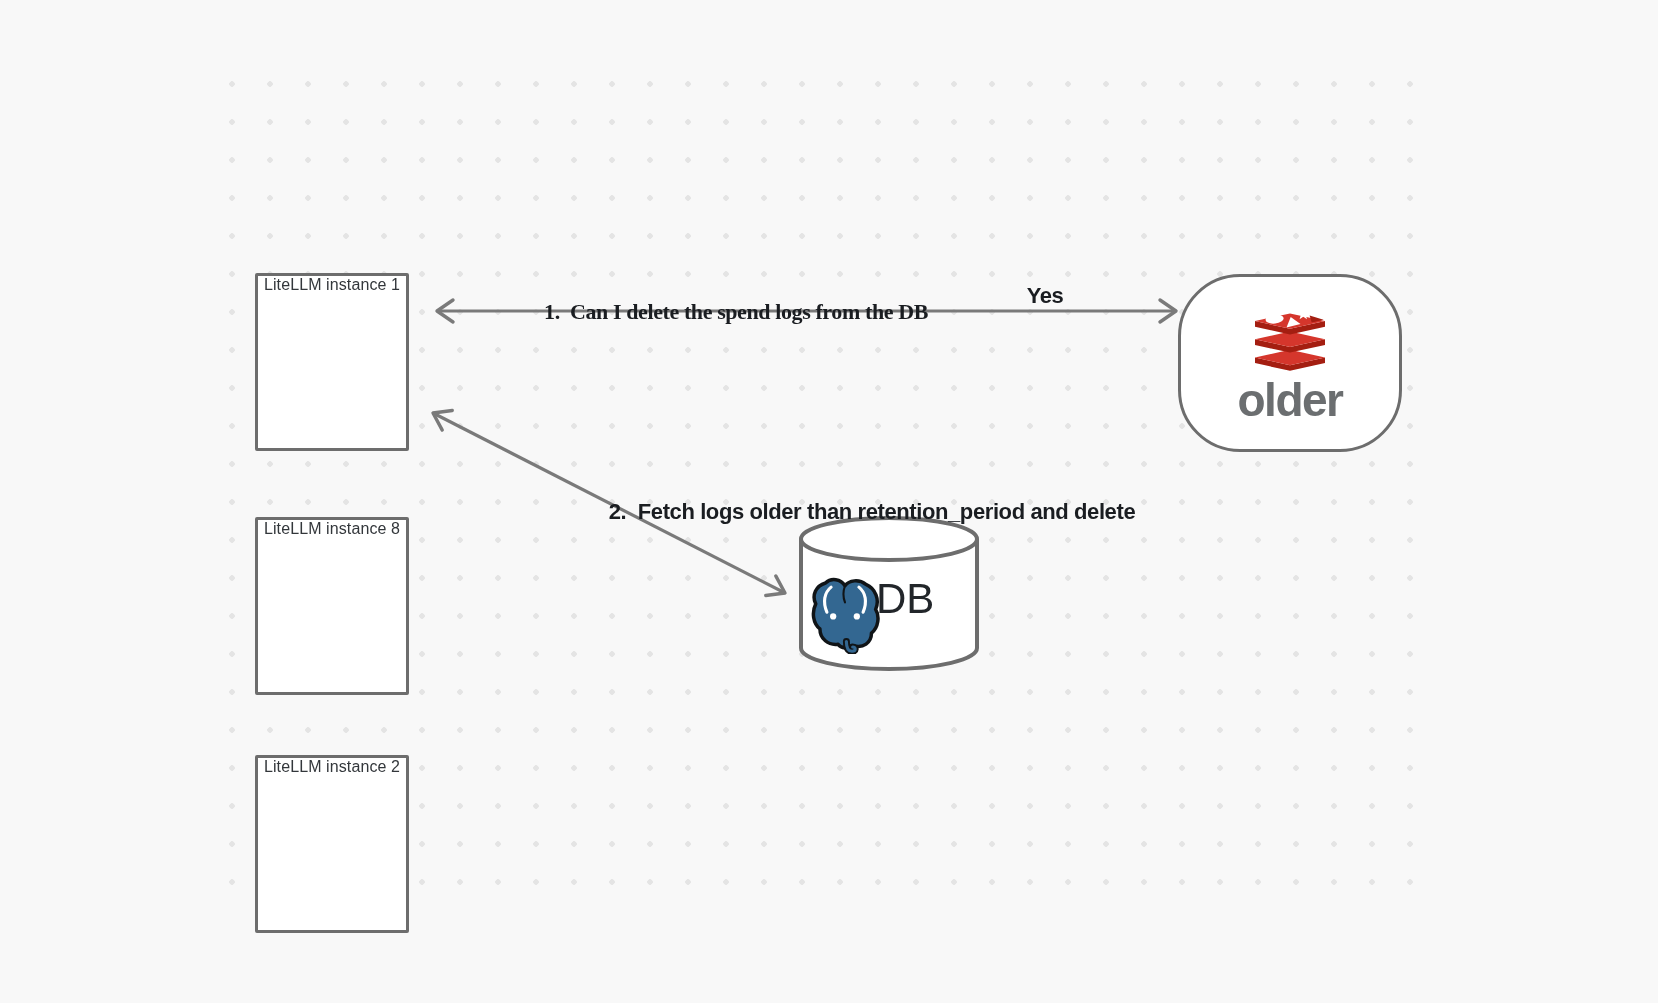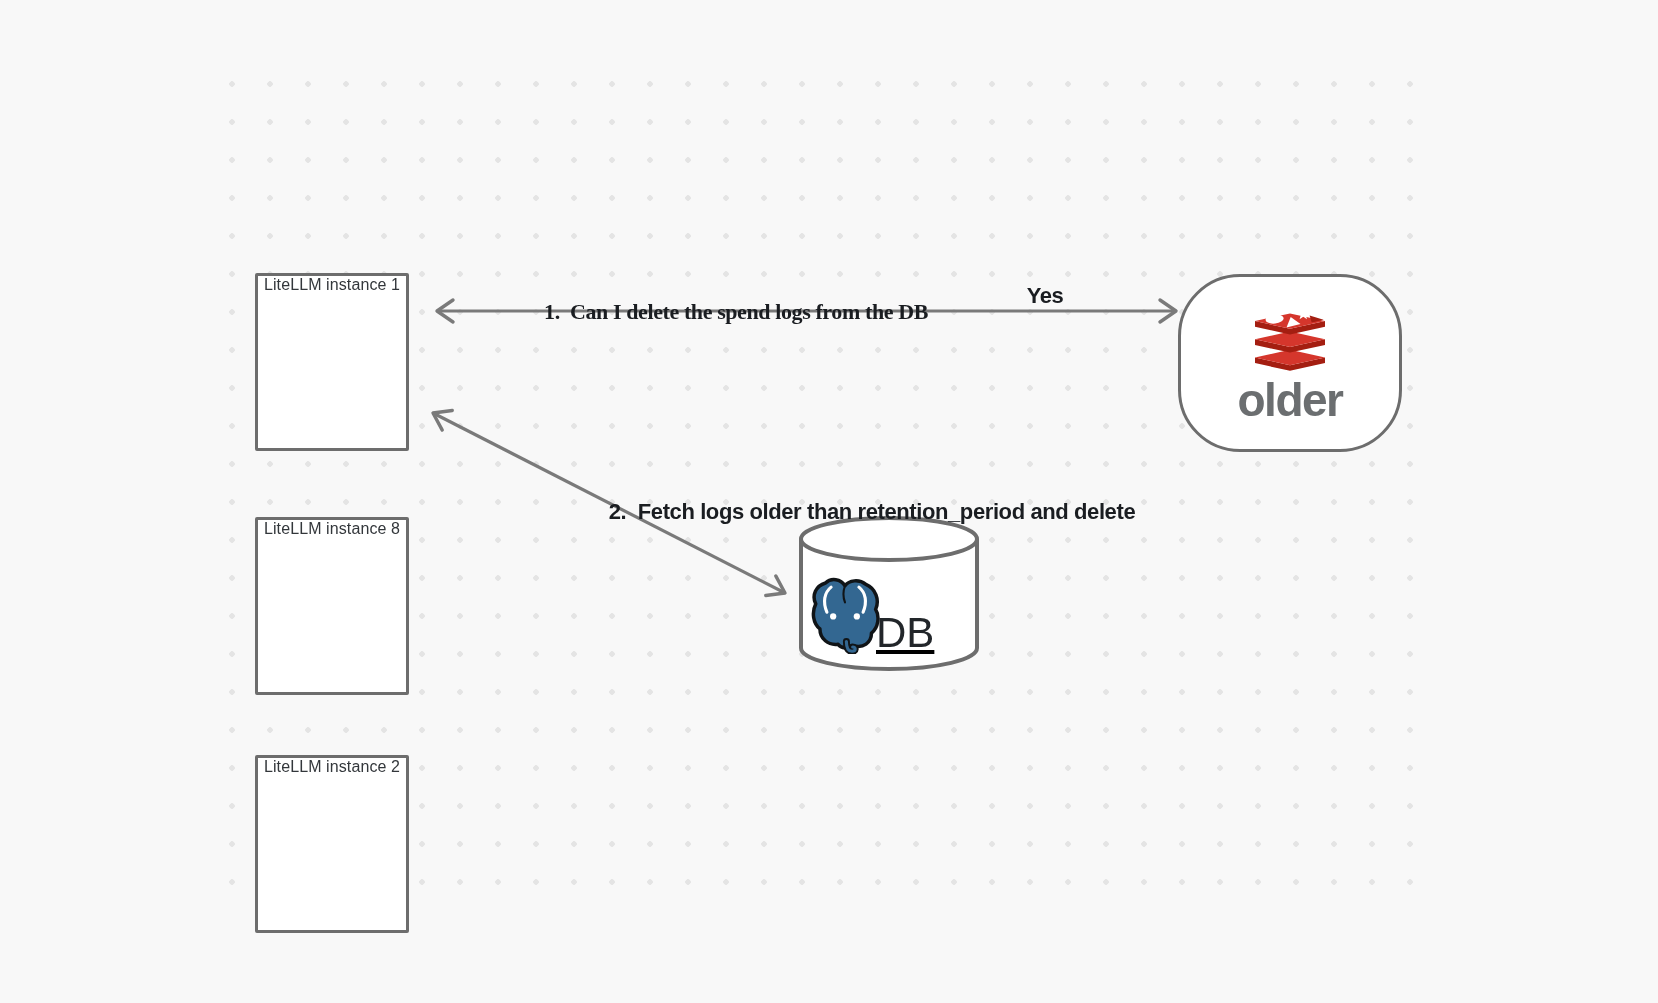--- a/index.html
+++ b/index.html
@@ -55,21 +55,21 @@
   }
   .db-node {
     position: absolute;
     left: 794px; top: 512px;
     width: 190px; height: 164px;
   }
   .db-cyl { position: absolute; left: 0; top: 0; }
   .db-content {
     position: absolute;
     left: 16px; top: 64px;
-    display: flex; align-items: flex-end; text-decoration: underline;
+    display: flex; align-items: flex-start;
   }
   .db-label {
     font-size: 42px;
     line-height: 1;
     color: var(--db-text, #22262a);
     margin-left: -4px;
     padding-top: 2px;
   }
   .edges {
     position: absolute;

